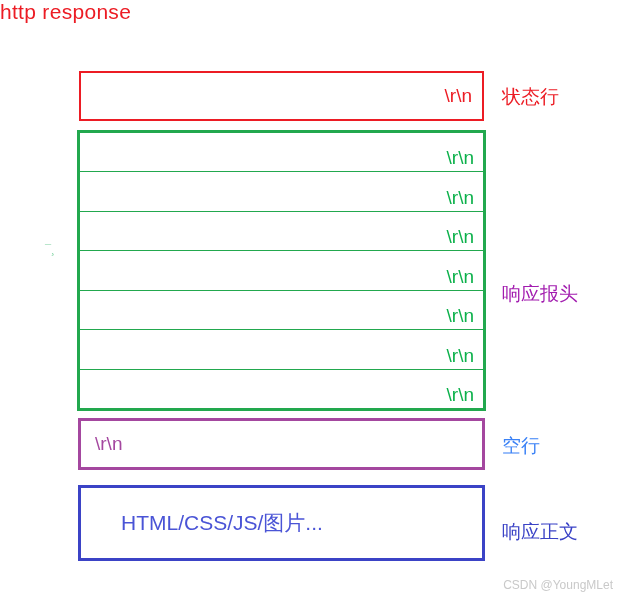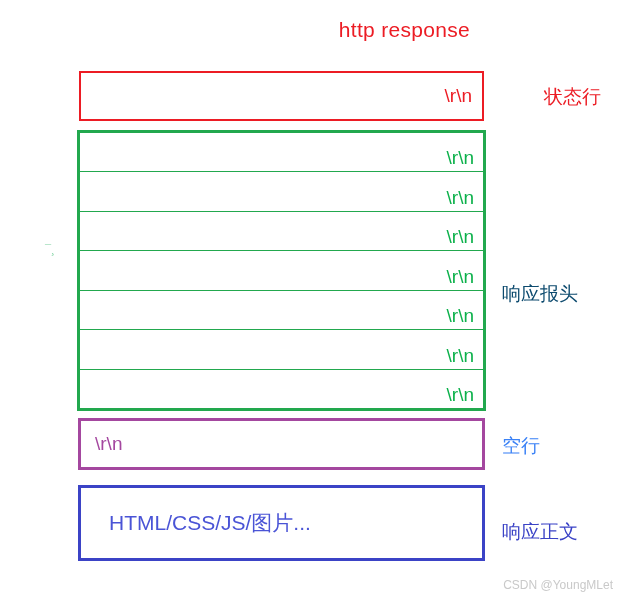--- a/index.html
+++ b/index.html
@@ -18,23 +18,23 @@
   #canvas {
     position: relative;
     width: 625px;
     height: 600px;
   }
 
   
   .title {
     position: absolute;
     left: 0;
-    top: 18px;
+    top: 0;
     width: 470px;
-    text-align: right;
+    text-align: left;
     font-size: 21px;
     color: #ec1c24;
     letter-spacing: 0.3px;
     white-space: nowrap;
   }
 
   
   .box {
     position: absolute;
     box-sizing: border-box;
@@ -109,37 +109,37 @@
   
   .body-box {
     left: 78px;
     top: 485px;
     width: 407px;
     height: 76px;
     border: 3px solid #3b43c6;
   }
   .body-box .body-text {
     position: absolute;
-    left: 28px;
+    left: 40px;
     top: 50%;
     transform: translateY(-50%);
     font-size: 21px;
     color: #4a54d6;
     white-space: nowrap;
   }
 
   
   .side-label {
     position: absolute;
     left: 502px;
     font-size: 19px;
     white-space: nowrap;
   }
-  .label-status { top: 84px;  color: #ec1c24; margin-left: 42px; }
-  .label-header { top: 281px; color: #0c4a6e; }
+  .label-status { top: 84px;  color: #ec1c24; }
+  .label-header { top: 281px; color: #a21caf; }
   .label-blank  { top: 433px; color: #3b82f6; }
   .label-body   { top: 519px; color: #3b43c6; }
 
   
   .artifact {
     position: absolute;
     left: 45px;
     top: 246px;
     width: 9px;
     height: 12px;

